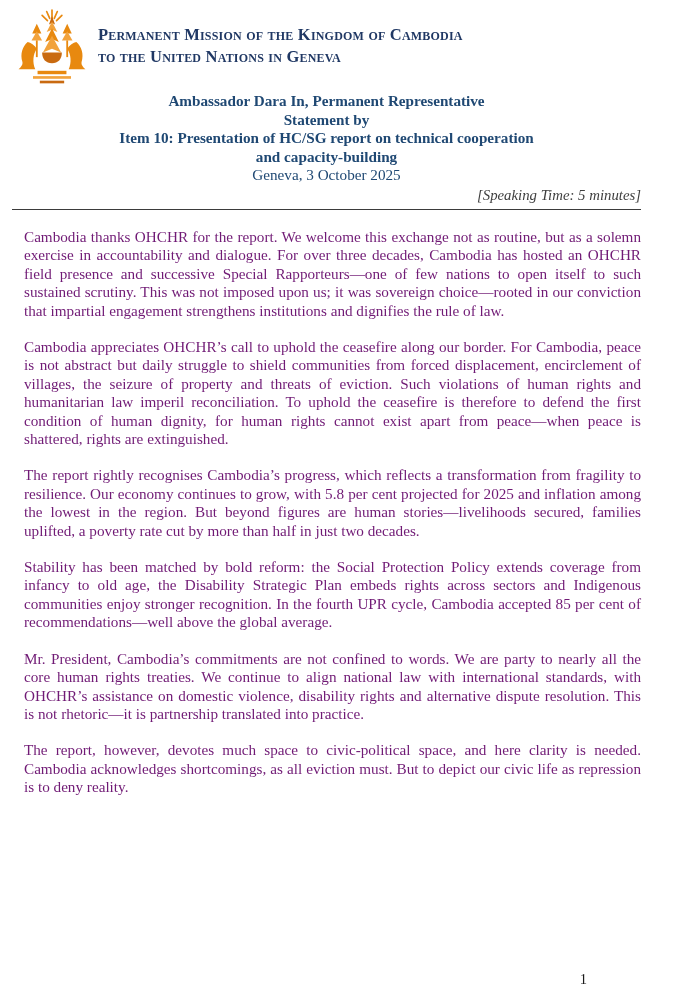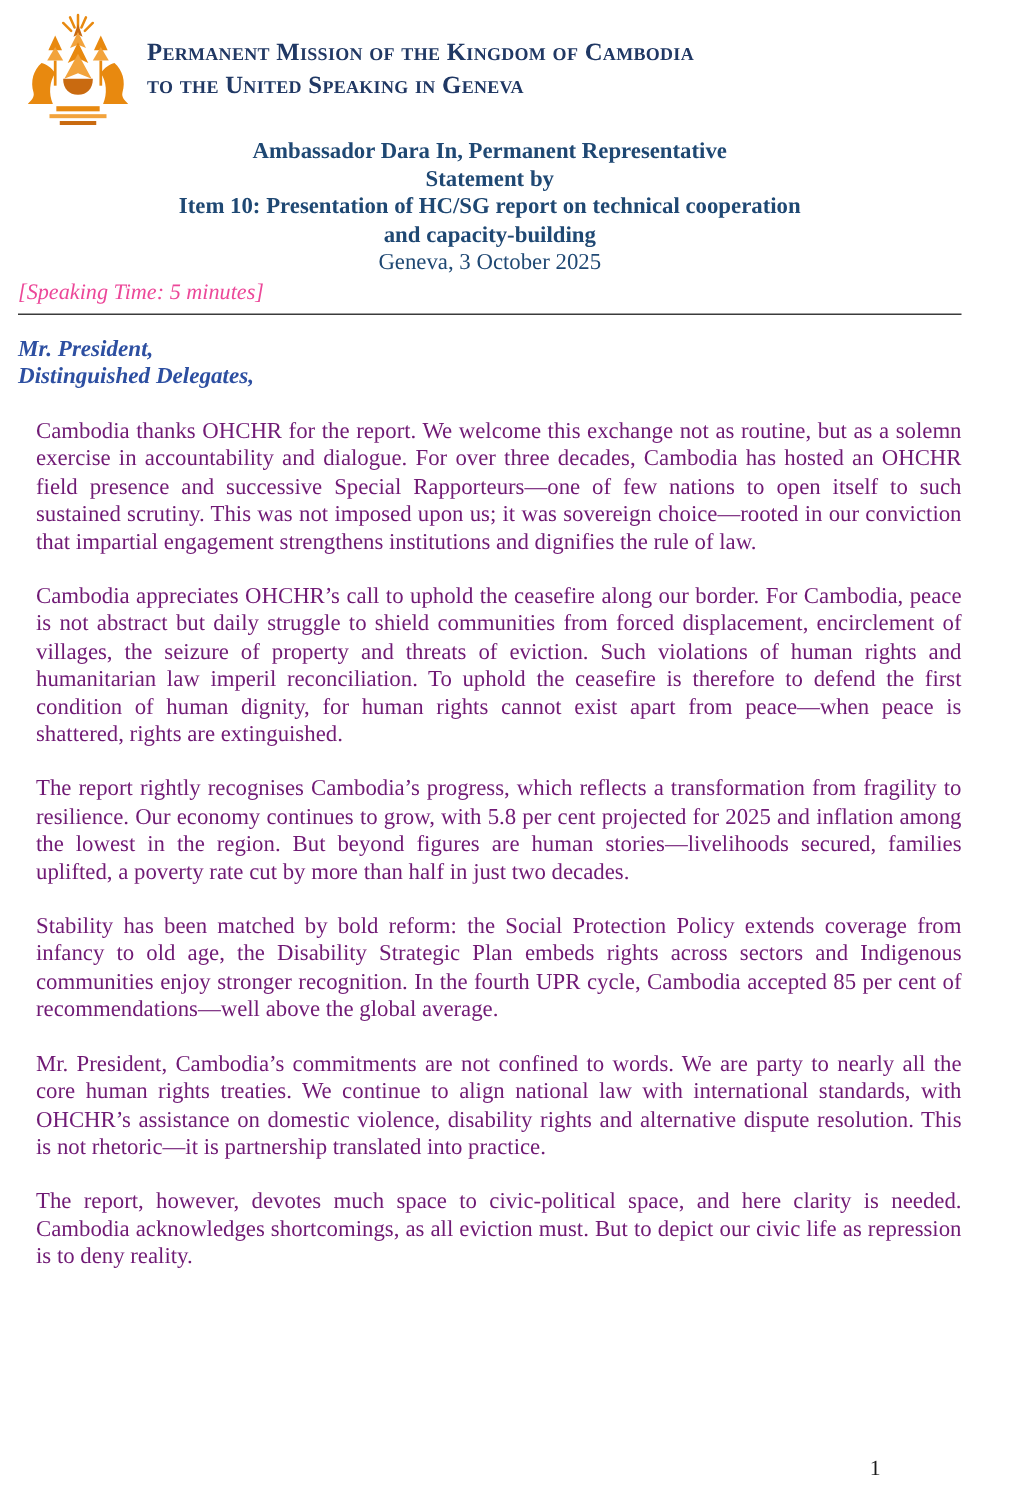--- a/index.html
+++ b/index.html
@@ -46,22 +46,22 @@
     text-align: center;
     color: #1f4873;
     font-weight: bold;
     font-size: 15.2px;
     line-height: 18.6px;
   }
   .title-block .date-line {
     font-weight: normal;
   }
   .speaking-time {
-    text-align: left;
-    color: #ec4899;
+    text-align: right;
+    color: #404040;
     font-style: italic;
     font-size: 14.8px;
     line-height: 19px;
     margin-top: 1px;
   }
   .rule {
     border: none;
     border-top: 1.6px solid #3b3b3b;
     margin: 4px 0 0 0;
   }
@@ -126,40 +126,36 @@
 
         <path d="M37 58 C37 67 42 72 50 72 C58 72 63 67 63 58 Z" fill="#c96a10"></path>
 
         <rect x="31" y="82" width="38" height="4.5" fill="#e8890f"></rect>
         <rect x="25" y="89" width="50" height="3.5" fill="#f2a33c"></rect>
         <rect x="34" y="95" width="32" height="3.5" fill="#c96a10"></rect>
       </svg>
     </div>
     <div class="org-block">
       <div>Permanent Mission of the Kingdom of Cambodia</div>
-      <div>to the United Speaking in Geneva</div>
+      <div>to the United Nations in Geneva</div>
     </div>
   </header>
 
   <section class="title-block">
     <div>Ambassador Dara In, Permanent Representative</div>
     <div>Statement by</div>
     <div>Item 10: Presentation of HC/SG report on technical cooperation</div>
     <div>and capacity-building</div>
     <div class="date-line">Geneva, 3 October 2025</div>
   </section>
 
   <div class="speaking-time">[Speaking Time: 5 minutes]</div>
 
   <hr class="rule">
 
-  <section class="salutation">
-    <div>Mr. President,</div>
-    <div>Distinguished Delegates,</div>
-  </section>
 
   <section class="body-text">
     <p>Cambodia thanks OHCHR for the report. We welcome this exchange not as routine, but as a solemn exercise in accountability and dialogue. For over three decades, Cambodia has hosted an OHCHR field presence and successive Special Rapporteurs—one of few nations to open itself to such sustained scrutiny. This was not imposed upon us; it was sovereign choice—rooted in our conviction that impartial engagement strengthens institutions and dignifies the rule of law.</p>
     <p>Cambodia appreciates OHCHR’s call to uphold the ceasefire along our border. For Cambodia, peace is not abstract but daily struggle to shield communities from forced displacement, encirclement of villages, the seizure of property and threats of eviction. Such violations of human rights and humanitarian law imperil reconciliation. To uphold the ceasefire is therefore to defend the first condition of human dignity, for human rights cannot exist apart from peace—when peace is shattered, rights are extinguished.</p>
     <p>The report rightly recognises Cambodia’s progress, which reflects a transformation from fragility to resilience. Our economy continues to grow, with 5.8 per cent projected for 2025 and inflation among the lowest in the region. But beyond figures are human stories—livelihoods secured, families uplifted, a poverty rate cut by more than half in just two decades.</p>
     <p>Stability has been matched by bold reform: the Social Protection Policy extends coverage from infancy to old age, the Disability Strategic Plan embeds rights across sectors and Indigenous communities enjoy stronger recognition. In the fourth UPR cycle, Cambodia accepted 85 per cent of recommendations—well above the global average.</p>
     <p>Mr. President, Cambodia’s commitments are not confined to words. We are party to nearly all the core human rights treaties. We continue to align national law with international standards, with OHCHR’s assistance on domestic violence, disability rights and alternative dispute resolution. This is not rhetoric—it is partnership translated into practice.</p>
     <p>The report, however, devotes much space to civic-political space, and here clarity is needed. Cambodia acknowledges shortcomings, as all eviction must. But to depict our civic life as repression is to deny reality.</p>
   </section>
 

